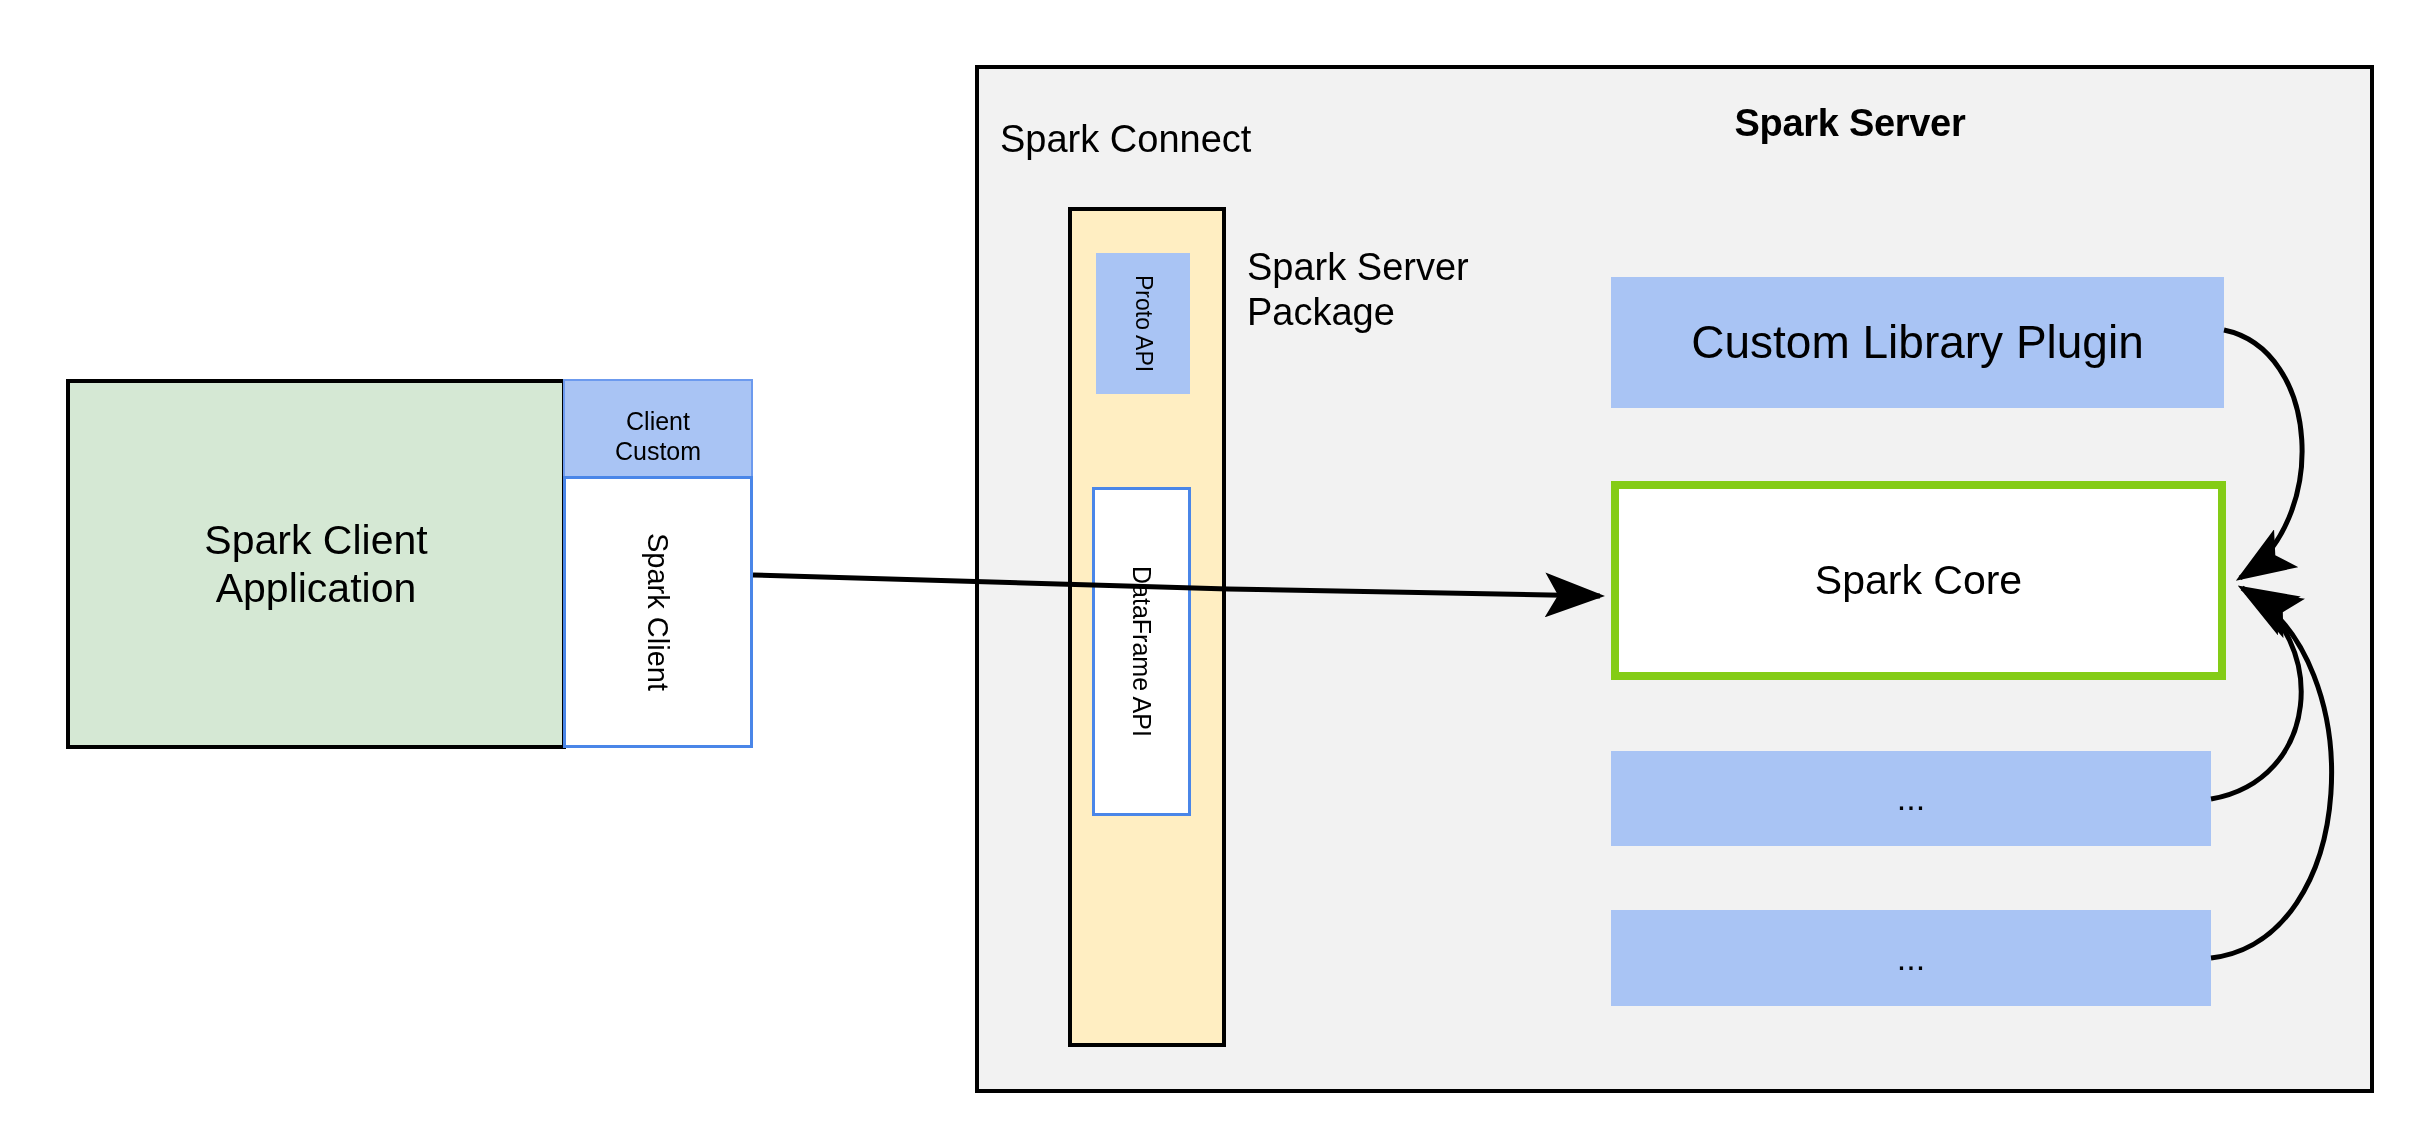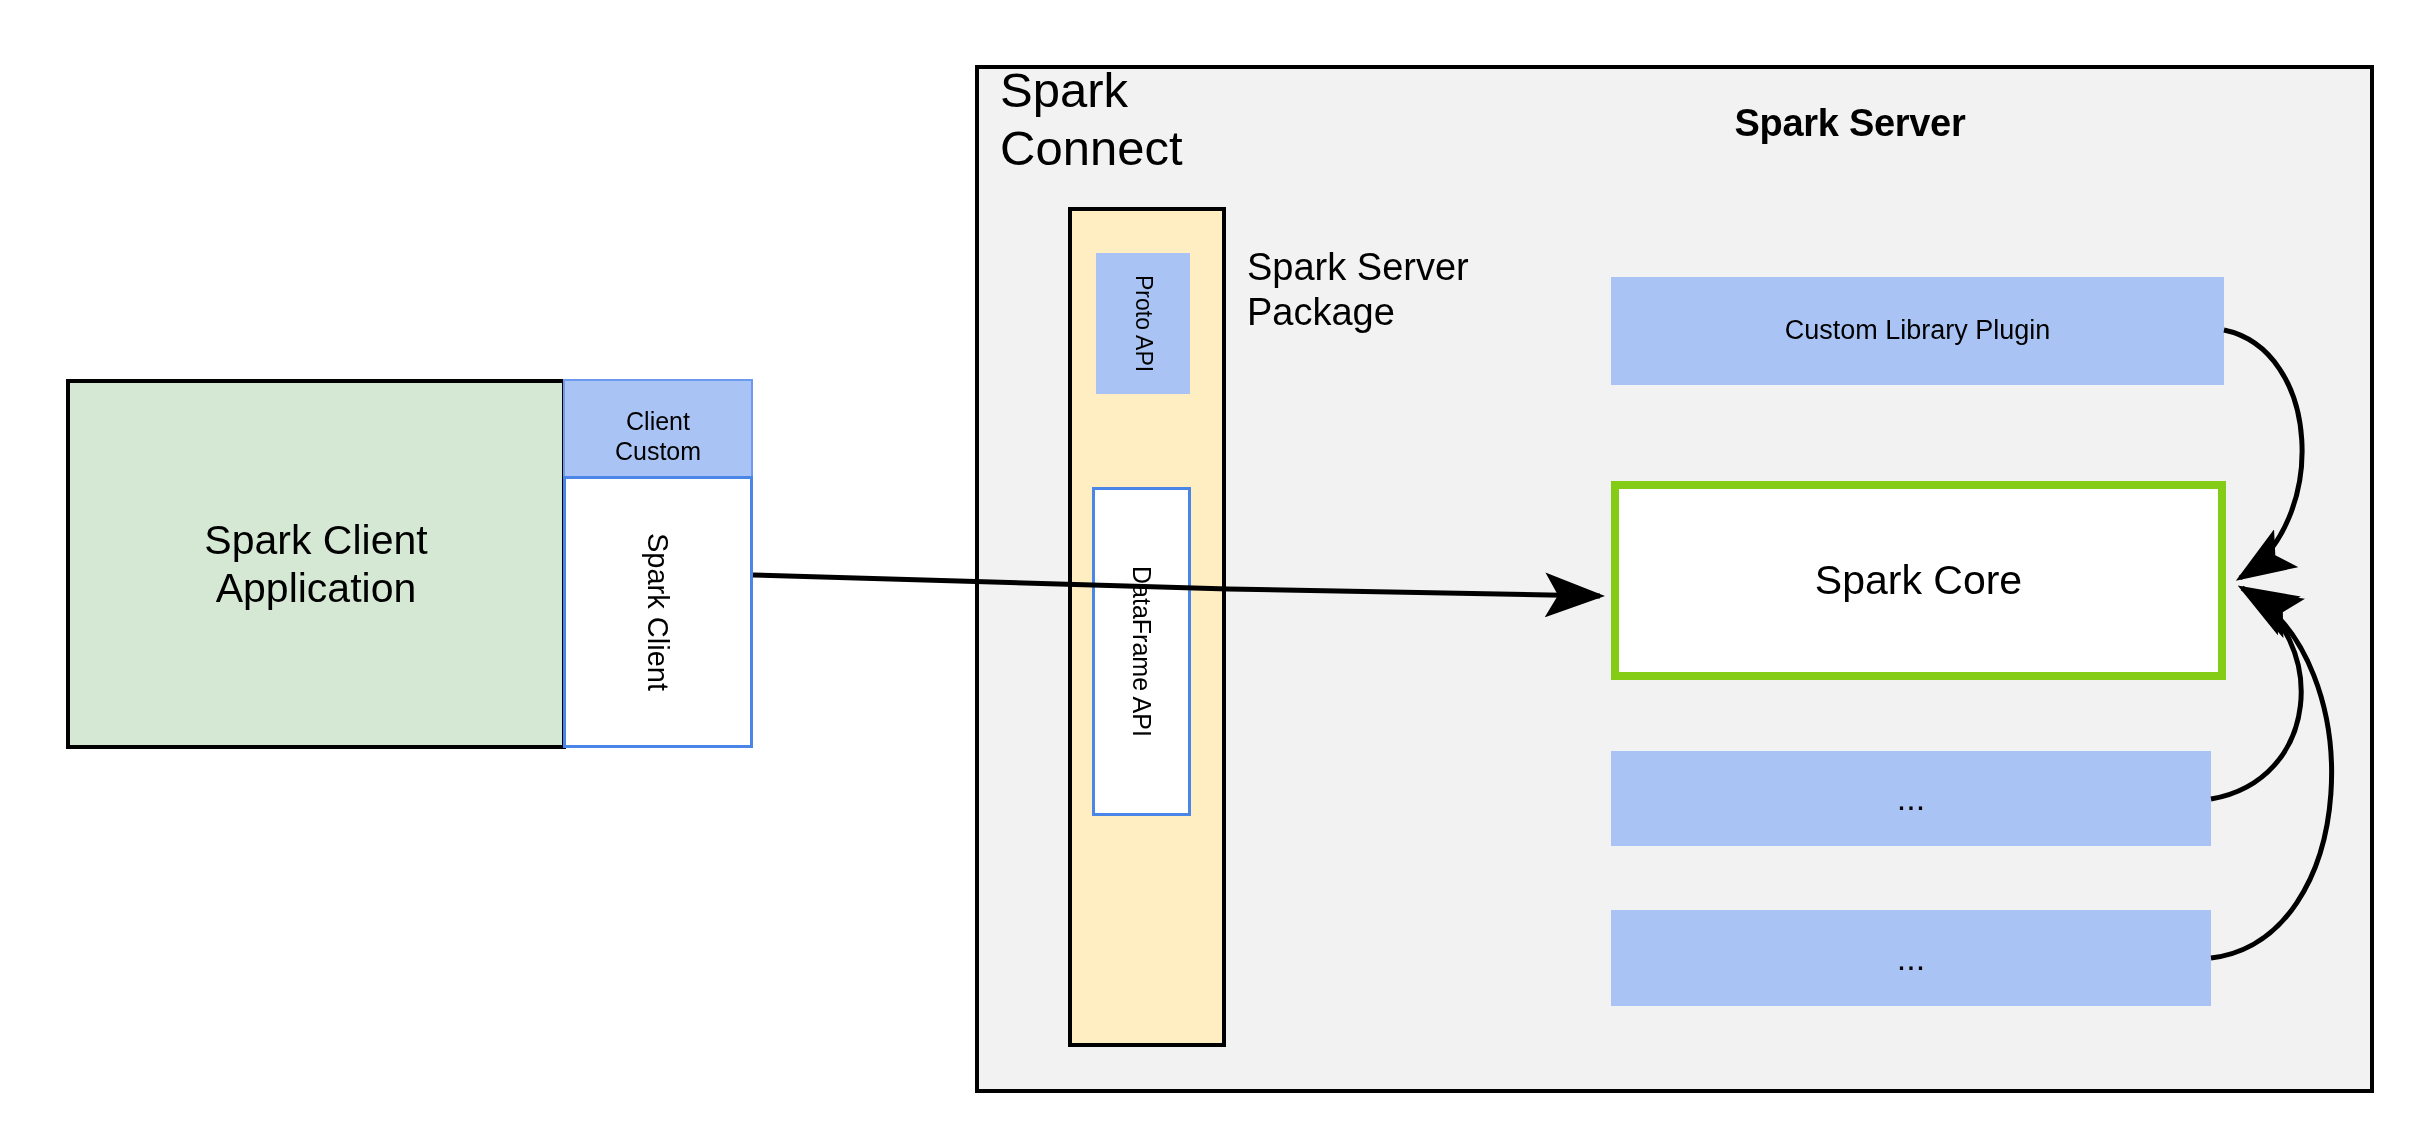--- a/index.html
+++ b/index.html
@@ -86,24 +86,24 @@
     font-weight: bold;
     letter-spacing: -0.3px;
     z-index: 5;
   }
 
   #spark-connect-api-label {
     left: 1000px;
     top: 62px;
     width: 310px;
     height: 100px;
-    font-size: 49px;
+    font-size: 38px;
     z-index: 5;
     flex-direction: column;
-    justify-content: space-between;
+    justify-content: flex-end;
   }
   #spark-connect-api-label .l1 { text-align: left; width: 100%; }
   #spark-connect-api-label .l2 { text-align: center; width: 100%; }
 
   #spark-server-library-label {
     left: 1247px;
     top: 245px;
     width: 300px;
     height: 100px;
     font-size: 38px;
@@ -150,23 +150,23 @@
     writing-mode: vertical-rl;
     text-orientation: mixed;
     white-space: nowrap;
   }
 
   
   #custom-library-plugin {
     left: 1611px;
     top: 277px;
     width: 613px;
-    height: 108px;
-    background: #a9c4f4;
-    font-size: 27px;
+    height: 131px;
+    background: #a9c4f4;
+    font-size: 46px;
     z-index: 3;
   }
 
   #spark-core {
     left: 1611px;
     top: 481px;
     width: 615px;
     height: 199px;
     background: #ffffff;
     border: 8px solid #84cc16;

